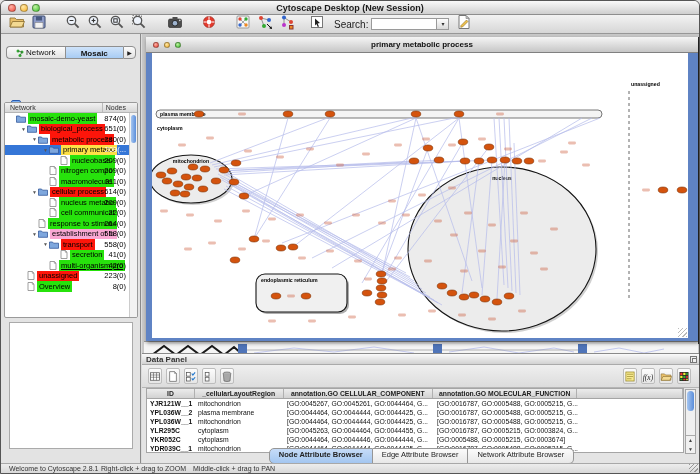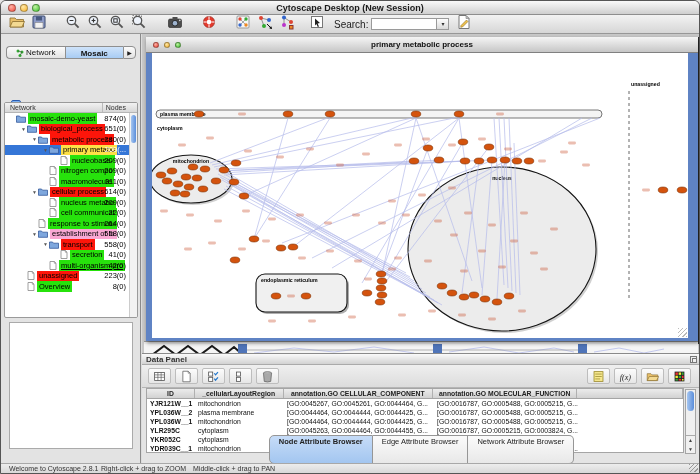--- a/index.html
+++ b/index.html
@@ -81,36 +81,36 @@
   .nlight.yellow{left:18px;background:radial-gradient(circle at 35% 30%,#ffe9a8,#f6b22e);}
   .nlight.green{left:29px;background:radial-gradient(circle at 35% 30%,#c2f3a4,#3fc32f);}
   .netcanvas{position:relative;width:536px;height:285px;background:#fff;overflow:hidden;}
   .netgrip{position:absolute;right:1px;bottom:1px;width:9px;height:9px;
            background:repeating-linear-gradient(135deg,#bbb 0 1px,transparent 1px 3px);}
   .behind{position:absolute;left:2px;top:307px;width:554px;height:12px;overflow:hidden;background:#ededed;border-top:1px solid #999;}
   
   .dpanel{position:absolute;left:141px;top:352px;width:559px;height:112px;background:#e4e4e4;border-top:1px solid #8a8a8a;}
   .dtools{position:absolute;left:0;top:11px;right:0;height:23px;display:flex;align-items:center;padding:0 6px;
           background:linear-gradient(#efefef,#dcdcdc);border-bottom:1px solid #b5b5b5;}
-  .dicon{width:23px;height:16px;display:inline-flex;align-items:center;justify-content:center;margin-right:4px;
+  .dicon{width:14px;height:16px;display:inline-flex;align-items:center;justify-content:center;margin-right:4px;
          border:1px solid #bdbdbd;border-radius:2px;background:linear-gradient(#fcfcfc,#e6e6e6);}
   .dspacer{flex:1;}
   .dtable{position:absolute;left:4px;top:34px;width:538px;height:65px;background:#fff;border:1px solid #a5a5a5;}
   .thr{display:flex;height:10px;background:linear-gradient(#ececec,#d2d2d2);border-bottom:1px solid #a5a5a5;}
   .thc{font-size:6.8px;font-weight:bold;color:#222;text-align:center;border-right:1px solid #b0b0b0;
        overflow:hidden;white-space:nowrap;line-height:10px;}
   .tdr{display:flex;height:9px;}
   .tdc{font-size:6.8px;color:#111;padding-left:3px;overflow:hidden;white-space:nowrap;line-height:9px;}
   .tdc.id{font-weight:bold;}
   .dvscroll{position:absolute;right:-13px;top:0px;width:11px;height:65px;background:#f0f0f0;border:1px solid #a5a5a5;}
   .dvscroll .thumb{position:absolute;left:1px;right:1px;top:1px;height:20px;border-radius:4px;
                    background:linear-gradient(90deg,#a6c6f0,#5b8edb);}
   .dvscroll .btns{position:absolute;left:0;right:0;bottom:0;height:18px;border-top:1px solid #aaa;}
   .dvscroll .btns span{display:block;height:9px;font-size:5px;text-align:center;color:#444;line-height:9px;}
-  .dtabs{position:absolute;left:0;right:0;bottom:1px;height:29px;display:flex;justify-content:center;}
+  .dtabs{position:absolute;left:0;right:0;bottom:1px;height:16px;display:flex;justify-content:center;}
   .dtab{font-size:7.5px;color:#222;padding:0 9px;line-height:11px;background:linear-gradient(#fbfbfb,#e8e8e8);
         border:1px solid #969696;border-left:none;}
   .dtab:first-child{border-left:1px solid #969696;border-radius:5px 0 0 5px;}
   .dtab:last-child{border-radius:0 5px 5px 0;}
   .dtab.sel{background:linear-gradient(#c6dcf8,#a3c6f0);font-weight:bold;}
   
   .statusbar{position:absolute;left:0;right:0;bottom:0;height:10px;background:linear-gradient(#ededed,#d8d8d8);
              border-top:1px solid #a8a8a8;font-size:7px;color:#333;}
   .statusbar .s1{position:absolute;left:8px;top:1px;}
   .statusbar .s2{position:absolute;left:100px;top:1px;}

